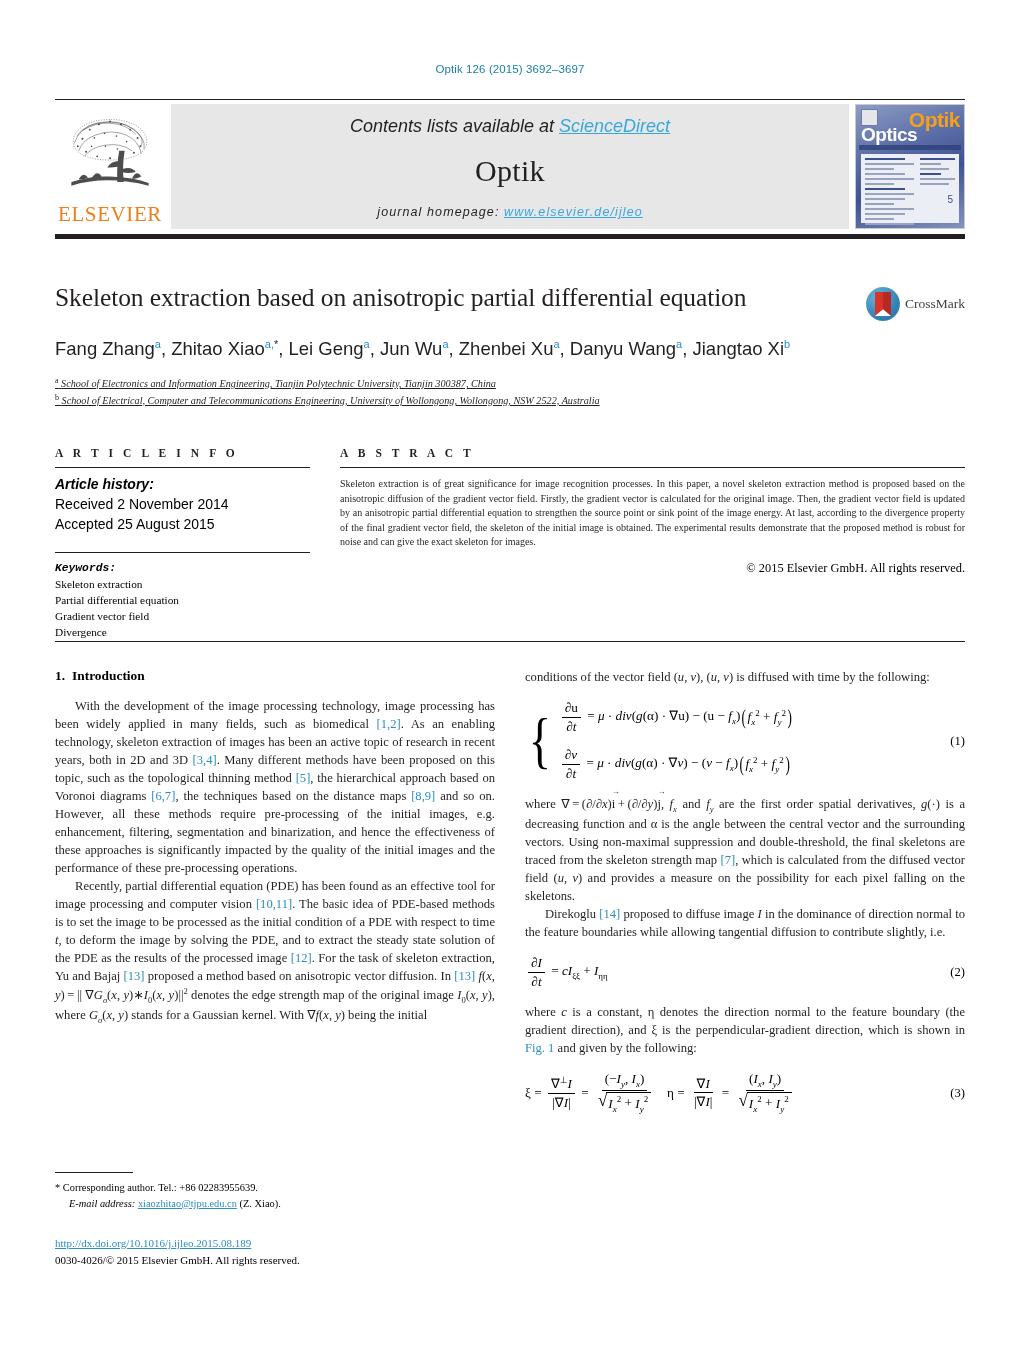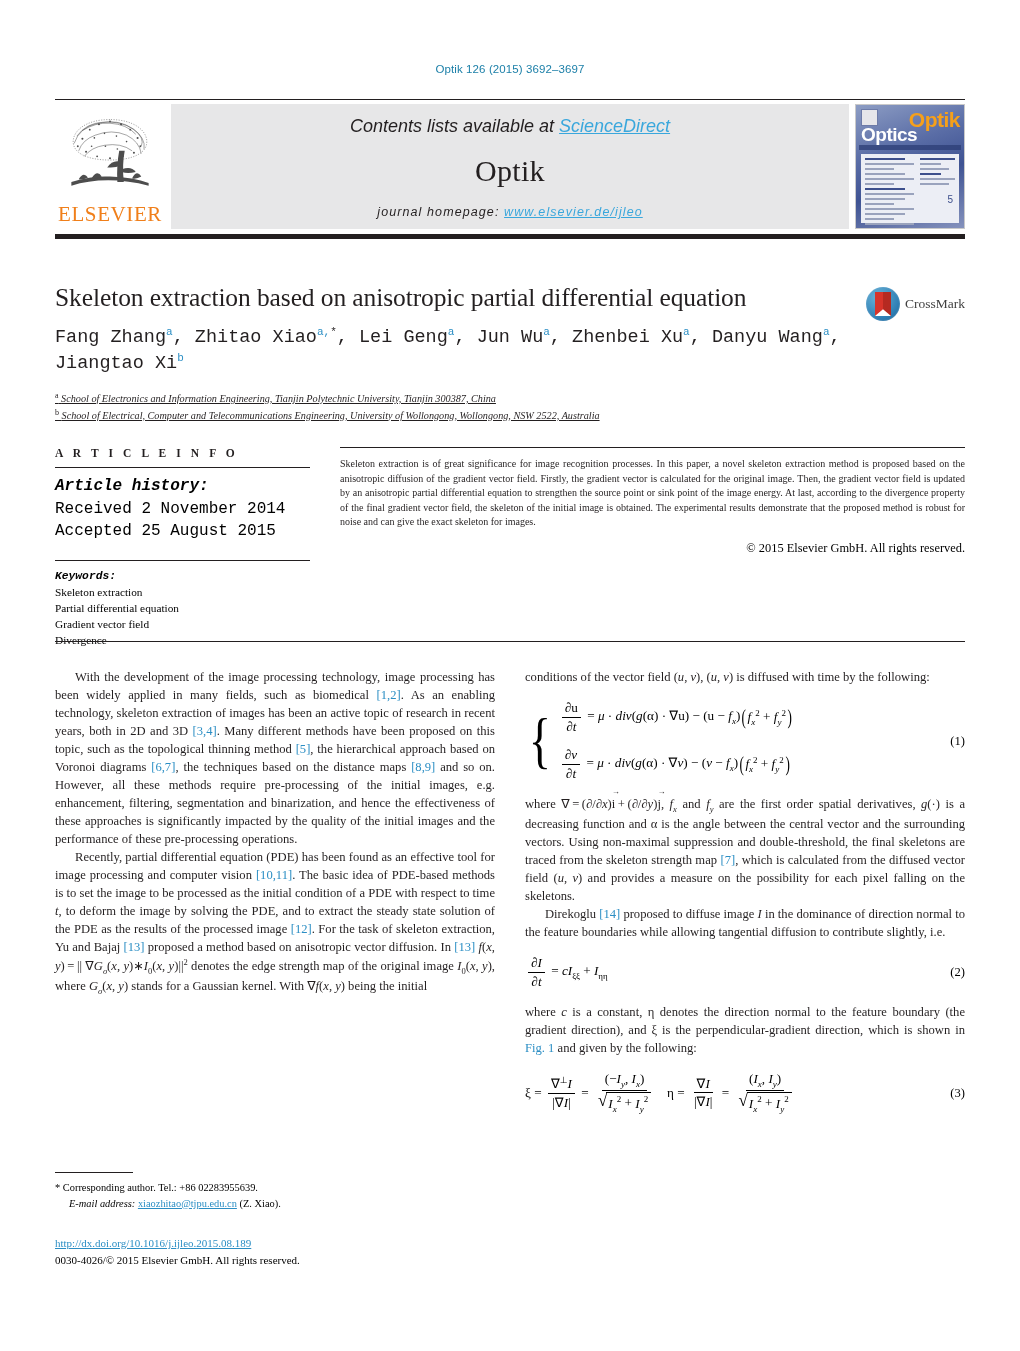--- a/index.html
+++ b/index.html
@@ -75,40 +75,40 @@
   .cm-badge{width:34px;height:34px;border-radius:50%;
      background:radial-gradient(circle at 35% 30%,#6ab4d8,#2f7fb5 65%,#1d5f8d 100%);
      position:relative;box-shadow:inset 0 0 2px #ffffff55;}
   .cm-book{position:absolute;left:9px;top:5px;width:16px;height:24px;background:#fff;}
   .cm-book:after{content:"";position:absolute;left:0;top:0;width:16px;height:24px;
      background:linear-gradient(90deg,#d8342a 0 50%,#b52a21 50% 100%);
      clip-path:polygon(0 0,100% 0,100% 100%,50% 72%,0 100%);}
   .cm-text{font-family:"Liberation Serif",serif;font-size:13.5px;color:#3f3f3f;}
 
   .authors{
-    font-family:Liberation Mono, monospace;font-size:18.5px;line-height:1.33;
-    color:#231f20;margin-top:13px;max-width:800px;
+    font-family:Liberation Sans, sans-serif;font-size:18.5px;line-height:1.33;
+    color:#231f20;margin-top:25px;max-width:800px;
   }
   .authors sup{font-size:11px;color:#2b8ec4;vertical-align:super;}
   .authors sup.star{color:#231f20;}
   .affil{font-family:"Liberation Serif",serif;font-style:italic;font-size:10.2px;
     line-height:1.5;color:#231f20;margin-top:13px;text-decoration:underline;}
   .affil sup{font-style:normal;font-size:8px;vertical-align:super;}
 
   
   .infoblock{position:absolute;left:55px;top:447px;width:910px;display:flex;}
   .col-info{width:255px;flex:0 0 255px;}
   .col-abs{flex:1 1 auto;margin-left:30px;}
   .sec-head{
     font-family:"Liberation Serif",serif;font-weight:bold;font-size:11.5px;
     letter-spacing:3.6px;color:#231f20;margin-bottom:8px;
   }
   .hr-thin{border-top:1px solid #231f20;margin:0 0 7px 0;}
   .hr-abs{border-top:1.6px solid #231f20;margin:0 0 9px 0;}
-  .hist{font-family:Liberation Mono, monospace;font-size:16px;line-height:1.42;}
+  .hist{font-family:Liberation Sans, sans-serif;font-size:14px;line-height:1.42;}
   .hist .it{font-style:italic;font-weight:bold;}
   .kw{font-family:"Liberation Serif",serif;font-size:11.3px;line-height:1.42;}
   .kw .it{font-style:italic;font-weight:bold;font-family:Liberation Mono, monospace;}
   .gap{height:17px;}
   .abstract-text{
     font-family:"Liberation Serif",serif;font-size:10px;line-height:1.46;
     text-align:justify;color:#231f20;
   }
   .copyline{font-family:"Liberation Serif",serif;font-size:12.4px;text-align:right;margin-top:11px;}
   .rule-wide{position:absolute;left:55px;top:641px;width:910px;border-top:1.6px solid #231f20;}
@@ -308,32 +308,36 @@
       <div class="kw">
         <div class="it">Keywords:</div>
         <div>Skeleton extraction</div>
         <div>Partial differential equation</div>
         <div>Gradient vector field</div>
         <div>Divergence</div>
       </div>
     </div>
 
     <div class="col-abs">
+      <div class="sec-head">A B S T R A C T</div>
       <div class="hr-abs"></div>
       <div class="abstract-text">Skeleton extraction is of great significance for image recognition processes. In this paper, a novel skeleton extraction method is proposed based on the anisotropic diffusion of the gradient vector field. Firstly, the gradient vector is calculated for the original image. Then, the gradient vector field is updated by an anisotropic partial differential equation to strengthen the source point or sink point of the image energy. At last, according to the divergence property of the final gradient vector field, the skeleton of the initial image is obtained. The experimental results demonstrate that the proposed method is robust for noise and can give the exact skeleton for images.</div>
       <div class="copyline">© 2015 Elsevier GmbH. All rights reserved.</div>
     </div>
 
   </div>
 
   <div class="rule-wide"></div>
 
   <div class="body">
 
     <div class="col">
+      <div class="h1">
+        <span class="num">1.</span><span>Introduction</span>
+      </div>
       <p class="body-p">With the development of the image processing technology, image processing has been widely applied in many fields, such as biomedical <span class="ref">[1,2]</span>. As an enabling technology, skeleton extraction of images has been an active topic of research in recent years, both in 2D and 3D <span class="ref">[3,4]</span>. Many different methods have been proposed on this topic, such as the topological thinning method <span class="ref">[5]</span>, the hierarchical approach based on Voronoi diagrams <span class="ref">[6,7]</span>, the techniques based on the distance maps <span class="ref">[8,9]</span> and so on. However, all these methods require pre-processing of the initial images, e.g. enhancement, filtering, segmentation and binarization, and hence the effectiveness of these approaches is significantly impacted by the quality of the initial images and the performance of these pre-processing operations.</p>
       <p class="body-p">Recently, partial differential equation (PDE) has been found as an effective tool for image processing and computer vision <span class="ref">[10,11]</span>. The basic idea of PDE-based methods is to set the image to be processed as the initial condition of a PDE with respect to time <i>t</i>, to deform the image by solving the PDE, and to extract the steady state solution of the PDE as the results of the processed image <span class="ref">[12]</span>. For the task of skeleton extraction, Yu and Bajaj <span class="ref">[13]</span> proposed a method based on anisotropic vector diffusion. In <span class="ref">[13]</span> <i>f</i>(<i>x</i>, <i>y</i>) = || ∇<i>G<sub>σ</sub></i>(<i>x</i>, <i>y</i>)∗<i>I</i><sub>0</sub>(<i>x</i>, <i>y</i>)||<sup>2</sup> denotes the edge strength map of the original image <i>I</i><sub>0</sub>(<i>x</i>, <i>y</i>), where <i>G<sub>σ</sub></i>(<i>x</i>, <i>y</i>) stands for a Gaussian kernel. With ∇<i>f</i>(<i>x</i>, <i>y</i>) being the initial</p>
     </div>
 
     <div class="col">
       <p class="body-p noind">conditions of the vector field (<i>u</i>, <i>v</i>), (<i>u</i>, <i>v</i>) is diffused with time by the following:</p>
 
       <div class="eq">
         <span class="brace">{</span>
         <span class="eqstack">

